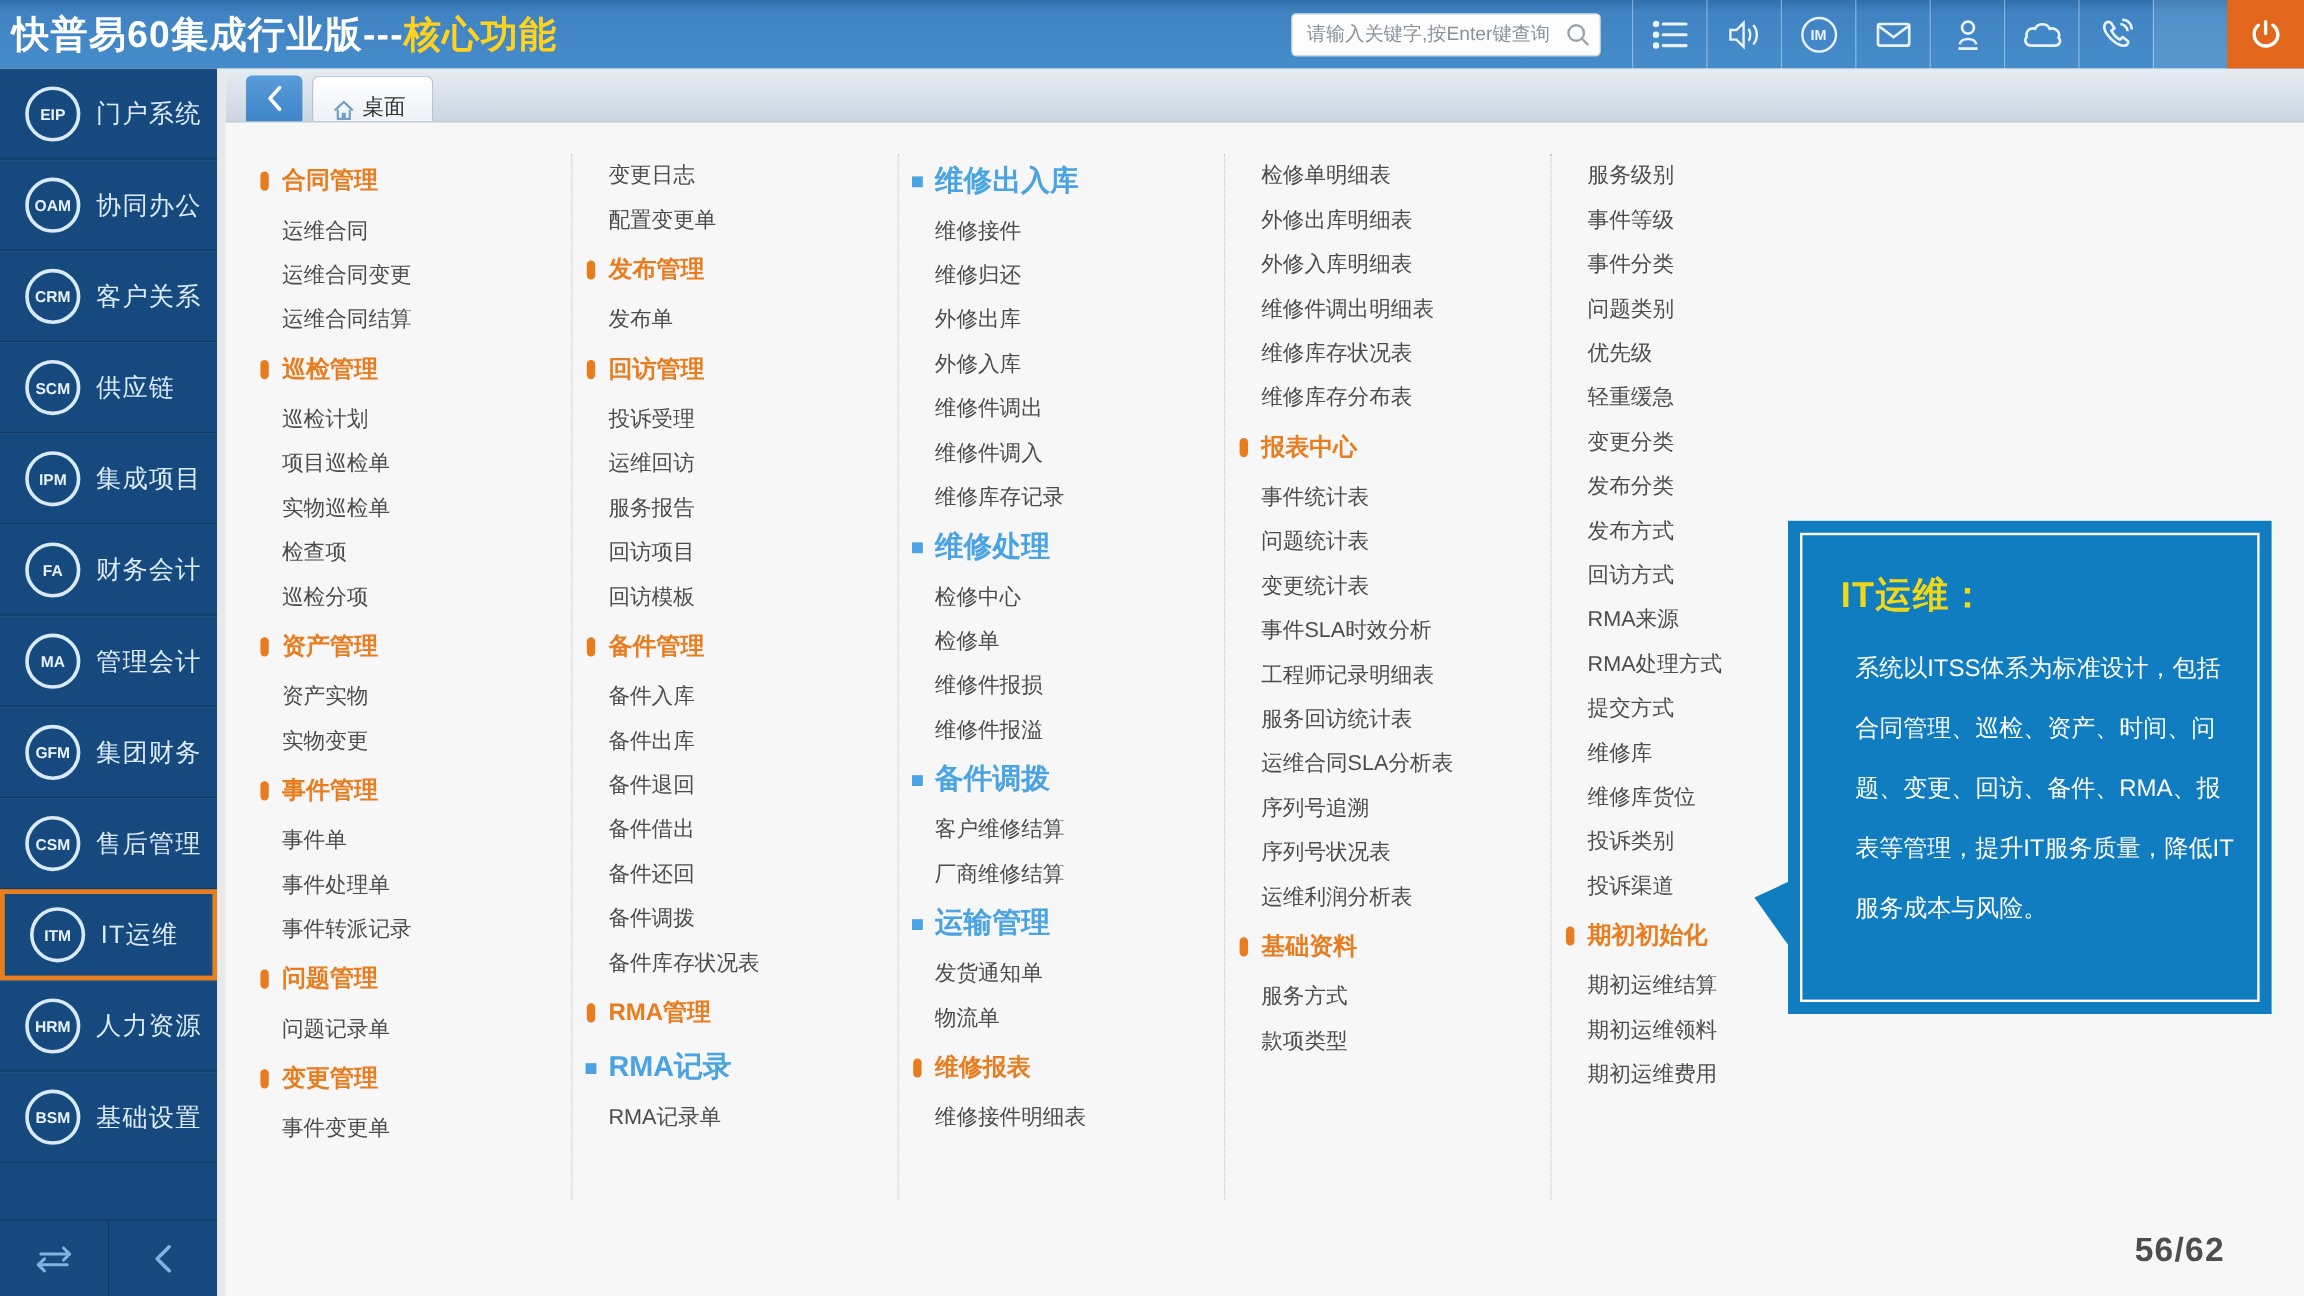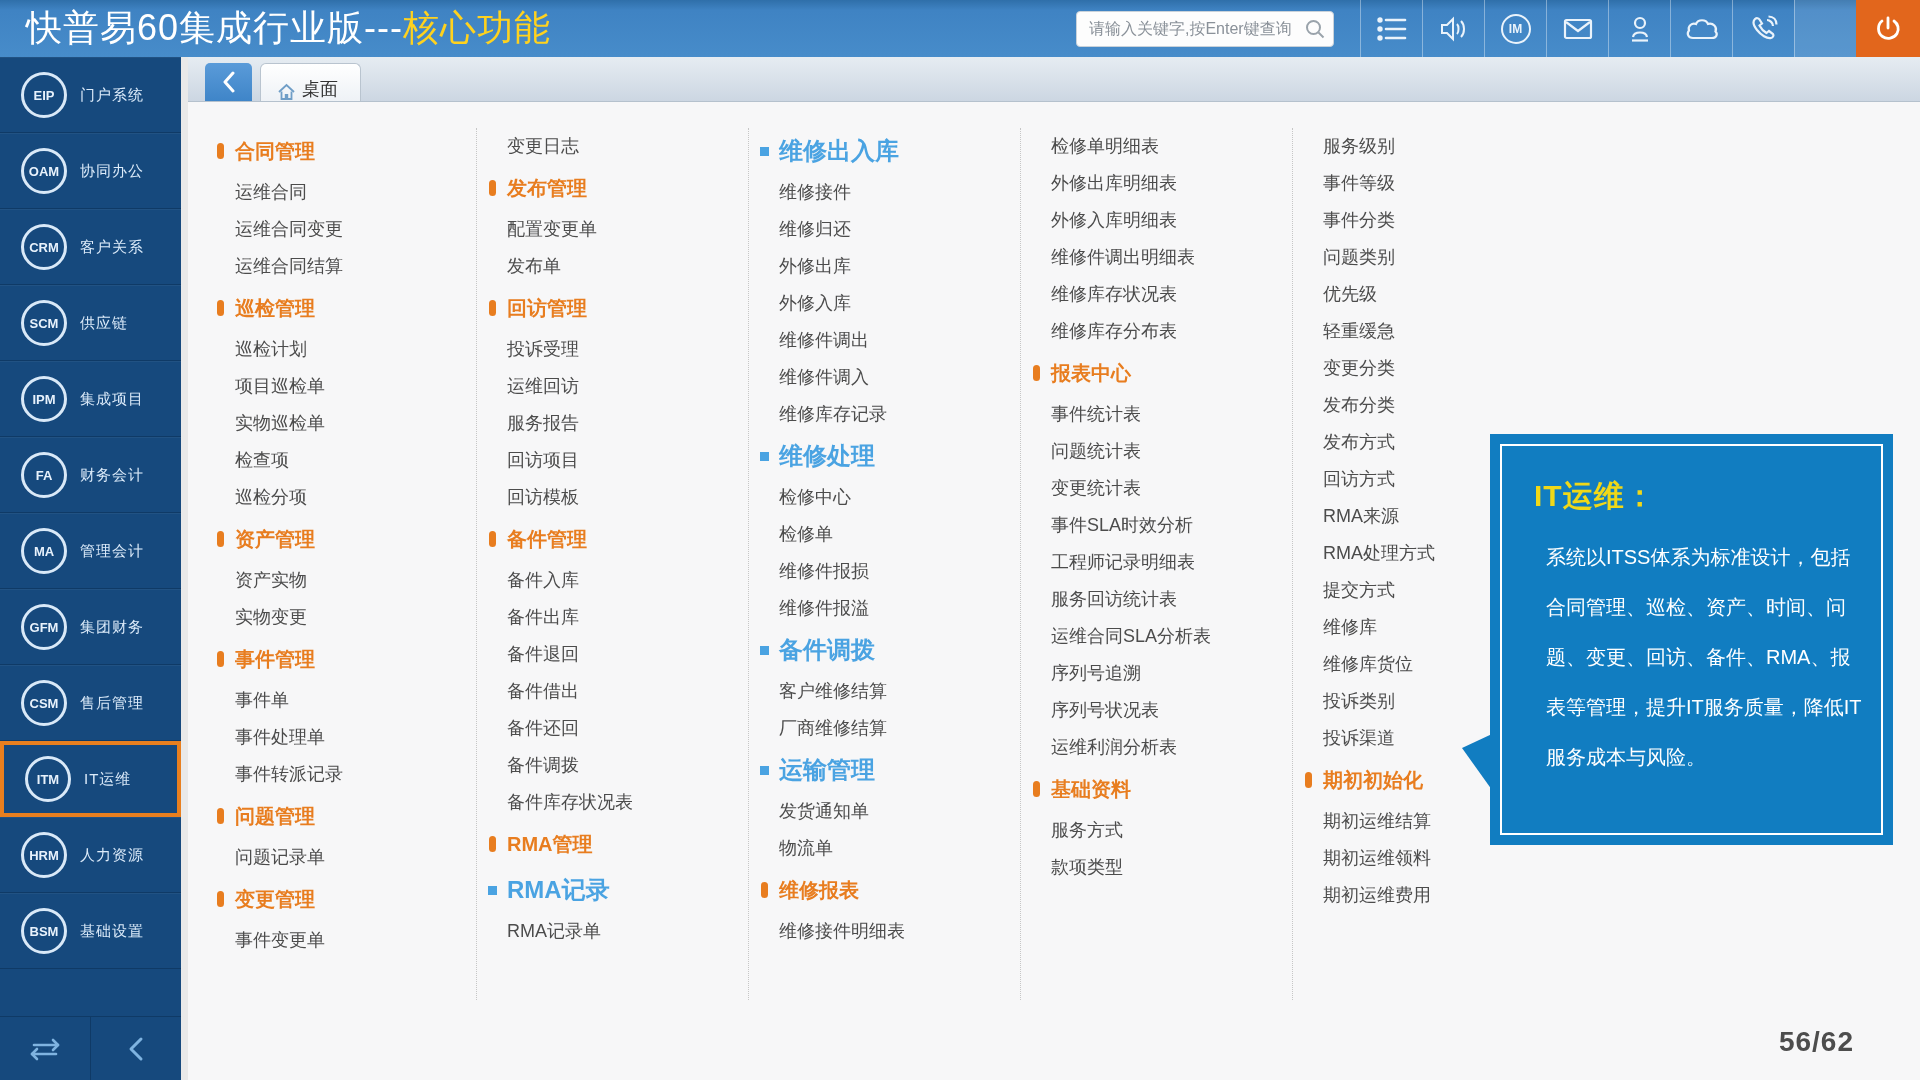--- a/index.html
+++ b/index.html
@@ -4,21 +4,21 @@
 <style>
   * { margin:0; padding:0; box-sizing:border-box; }
   html,body { width:1920px; height:1080px; overflow:hidden;
     font-family:"Liberation Sans","DejaVu Sans",sans-serif; }
   body { position:relative; background:#f7f7f8; }
 
   
   .header { position:absolute; top:0; left:0; width:1920px; height:57px;
     background:linear-gradient(180deg,#2f6fa9 0%,#3f83c3 18%,#478cca 100%);
     display:flex; align-items:center; z-index:30; }
-  .app-title { font-size:36px; font-weight:normal; color:#ffffff; padding-left:26px;
+  .app-title { font-size:31px; font-weight:bold; color:#ffffff; padding-left:10px;
     letter-spacing:1px; white-space:nowrap; }
   .app-title .yellow { color:#ffd21e; }
   .header-spacer { flex:1; }
   .search-wrap { position:relative; width:258px; height:36px; margin-right:26px; }
   .search-wrap input { width:100%; height:100%; border:1px solid #c9d2da; border-radius:4px;
     padding:0 34px 0 12px; font-size:16px; color:#555; background:#fdfdfd; outline:none;
     font-family:inherit; }
   .search-wrap input::placeholder { color:#8a9199; }
   .search-wrap .mag { position:absolute; right:8px; top:7px; }
   .icon-cell { width:62px; height:57px; display:flex; align-items:center; justify-content:center;
@@ -34,21 +34,21 @@
     background:#16497d; display:flex; flex-direction:column; z-index:20; }
   .side-scroll { position:absolute; top:57px; left:181px; width:7px; height:1023px;
     background:#e9e9e9; z-index:21; }
   .side-item { height:76px; flex:0 0 auto; display:flex; align-items:center; gap:13px;
     padding-left:21px; border-bottom:1px solid #0f3a66; border-top:1px solid rgba(255,255,255,.05);
     cursor:pointer; }
   .side-item.active { border:4px solid #e87f1f; }
   .side-icon { width:46px; height:46px; border:3px solid #d9e9f8; border-radius:50%;
     color:#e8f2fc; display:flex; align-items:center; justify-content:center;
     font-size:13px; font-weight:bold; flex:0 0 auto; }
-  .side-label { color:#dcebfa; font-size:15px; letter-spacing:1px; }
+  .side-label { color:#dcebfa; font-size:21px; letter-spacing:1px; }
   .side-bottom { margin-top:auto; height:64px; border-top:1px solid #0f3a66;
     display:flex; align-items:center; }
   .side-bottom .half { flex:1; height:100%; display:flex; align-items:center;
     justify-content:center; cursor:pointer; }
   .side-bottom .half + .half { border-left:1px solid #0f3a66; }
 
   
   .tabbar { position:absolute; top:57px; left:188px; width:1732px; height:45px;
     background:linear-gradient(180deg,#e6ecf2 0%,#ccd6e2 100%);
     border-bottom:1px solid #b5c1cd; display:flex; align-items:flex-end; z-index:10; }
@@ -273,22 +273,22 @@
         <div class="m-row m-item">事件单</div>
         <div class="m-row m-item">事件处理单</div>
         <div class="m-row m-item">事件转派记录</div>
         <div class="m-row m-head">问题管理</div>
         <div class="m-row m-item">问题记录单</div>
         <div class="m-row m-head">变更管理</div>
         <div class="m-row m-item">事件变更单</div>
       </div>
       <div class="menu-col">
         <div class="m-row m-item">变更日志</div>
+        <div class="m-row m-item">配置变更单</div>
         <div class="m-row m-head">发布管理</div>
-        <div class="m-row m-item">配置变更单</div>
         <div class="m-row m-item">发布单</div>
         <div class="m-row m-head">回访管理</div>
         <div class="m-row m-item">投诉受理</div>
         <div class="m-row m-item">运维回访</div>
         <div class="m-row m-item">服务报告</div>
         <div class="m-row m-item">回访项目</div>
         <div class="m-row m-item">回访模板</div>
         <div class="m-row m-head">备件管理</div>
         <div class="m-row m-item">备件入库</div>
         <div class="m-row m-item">备件出库</div>

